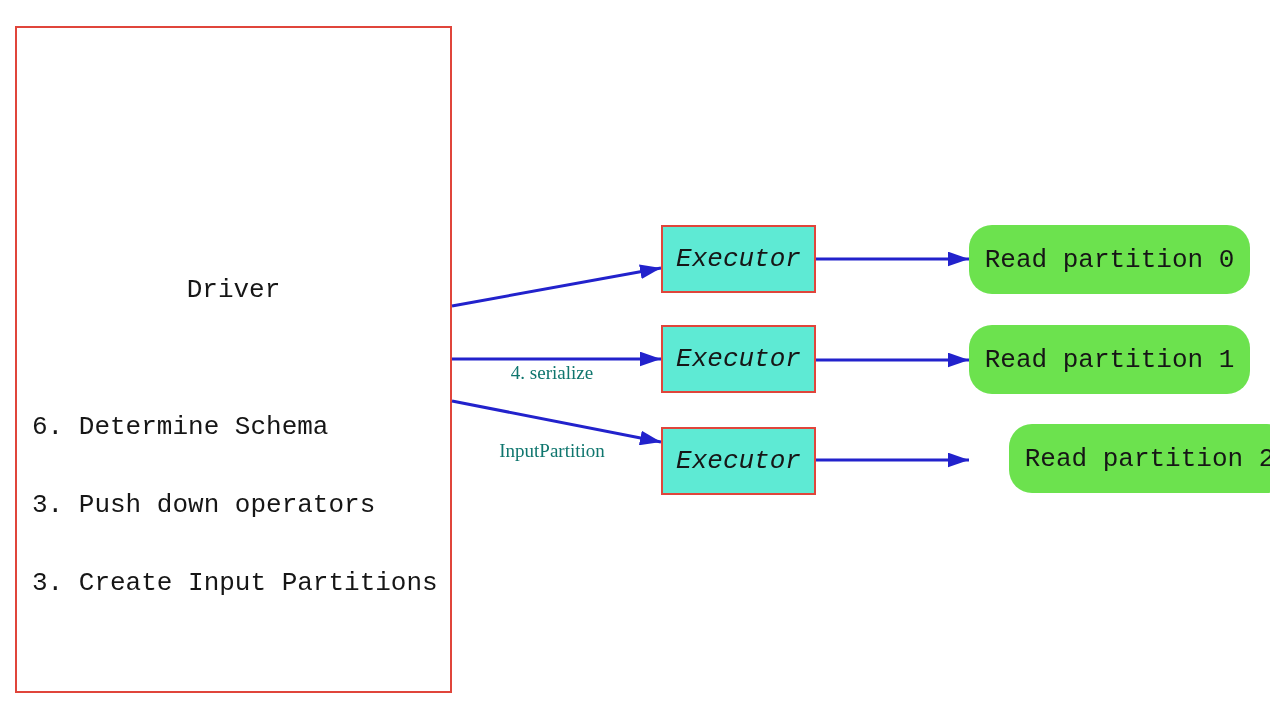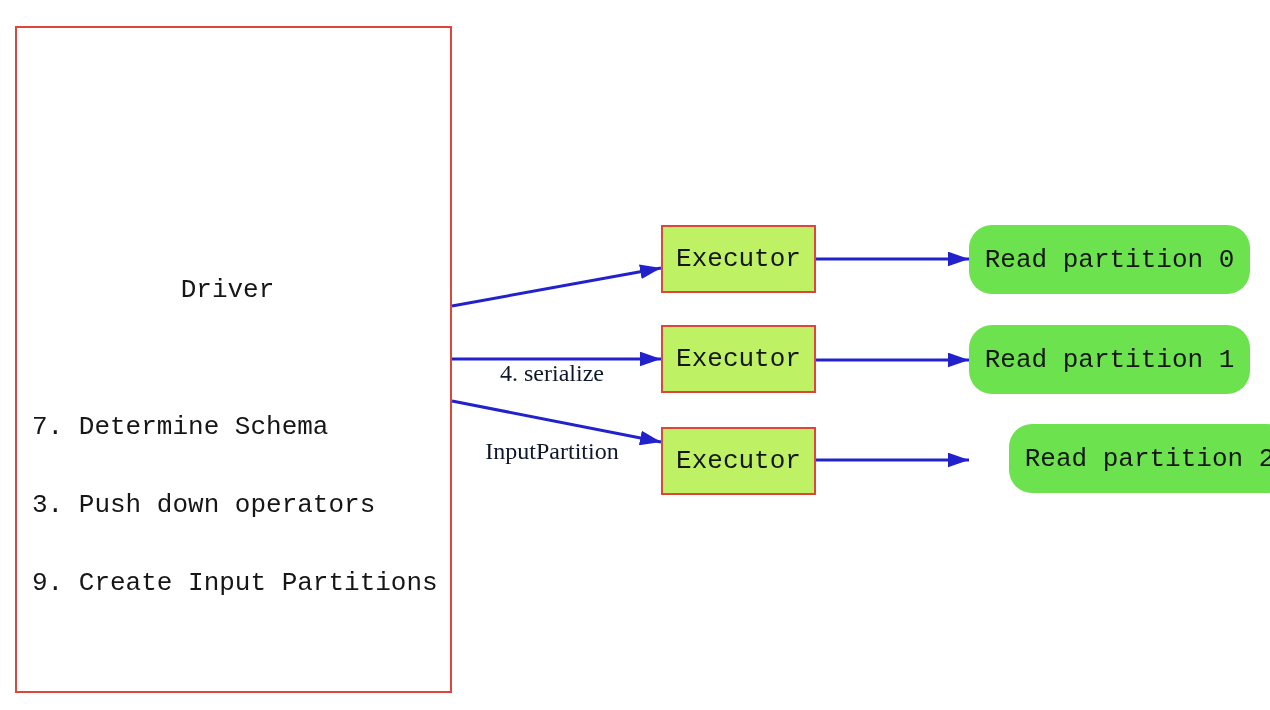--- a/index.html
+++ b/index.html
@@ -19,60 +19,61 @@
   }
   .driver-box{
     position:absolute;
     left:15px;top:26px;width:437px;height:667px;
     border:2px solid var(--box-border-red);
     box-sizing:border-box;
     background:#ffffff;
   }
   .driver-title{
     position:absolute;
-    left:9px;top:277px;width:437px;
+    left:15px;top:277px;width:437px;
     text-align:center;
     font-size:26px;line-height:26px;
     white-space:pre;
   }
   .driver-steps{
     position:absolute;
     left:32px;top:362px;
     font-size:26px;line-height:26px;
     white-space:pre;
   }
   .node{
     position:absolute;
     display:flex;align-items:center;justify-content:center;
     box-sizing:border-box;
     font-size:26px;
     white-space:pre;
   }
   .executor{
     left:661px;width:155px;height:68px;
     border:2px solid var(--box-border-red);
-    background:#bef264;
+    background:#5eead4;
+    font-style:italic;
   }
   .executor.row-0{top:225px;}
   .executor.row-1{top:325px;}
   .executor.row-2{top:427px;}
   .partition{
     left:969px;width:281px;height:69px;
     background:var(--partition-green);
     border-radius:23px;
   }
   .partition.row-0{top:225px;}
   .partition.row-1{top:325px;}
   .partition.row-2{top:424px;margin-left:40px;}
   .edge-label{
     position:absolute;
     font-family:"Liberation Serif", serif;
-    font-size:24px;line-height:26px;
+    font-size:19px;line-height:26px;
     text-align:center;
-    color:#0f172a;
+    color:#0f766e;
     white-space:pre;
   }
   .label-serialize{left:452px;top:308px;width:200px;}
   .label-create-reader{left:811px;top:308px;width:160px;}
   .arrows{
     position:absolute;left:0;top:0;width:1270px;height:710px;
     pointer-events:none;
   }
   .arrow-line{
     stroke:var(--arrow-blue);
@@ -81,23 +82,23 @@
   }
 </style>
 </head>
 <body>
 
 <div class="canvas">
 
   <div class="driver-box"></div>
   <div class="driver-title">Driver</div>
   <div class="driver-steps">
-    <div>7. Determine Schema</div>
+    <div>6. Determine Schema</div>
     <div>3. Push down operators</div>
-    <div>9. Create Input Partitions</div>
+    <div>3. Create Input Partitions</div>
   </div>
 
   <svg class="arrows" viewBox="0 0 1270 710" xmlns="http://www.w3.org/2000/svg">
     <defs>
       <marker id="arrowhead" viewBox="0 0 10 7" refX="10" refY="3.5" markerWidth="21" markerHeight="15" markerUnits="userSpaceOnUse" orient="auto">
         <path d="M0,0 L10,3.5 L0,7 Z" style="fill:var(--arrow-blue,#2222cc)"></path>
       </marker>
     </defs>
     <path class="arrow-line" d="M452,306 L661,268" marker-end="url(#arrowhead)"></path>
     <path class="arrow-line" d="M452,359 L661,359" marker-end="url(#arrowhead)"></path>

